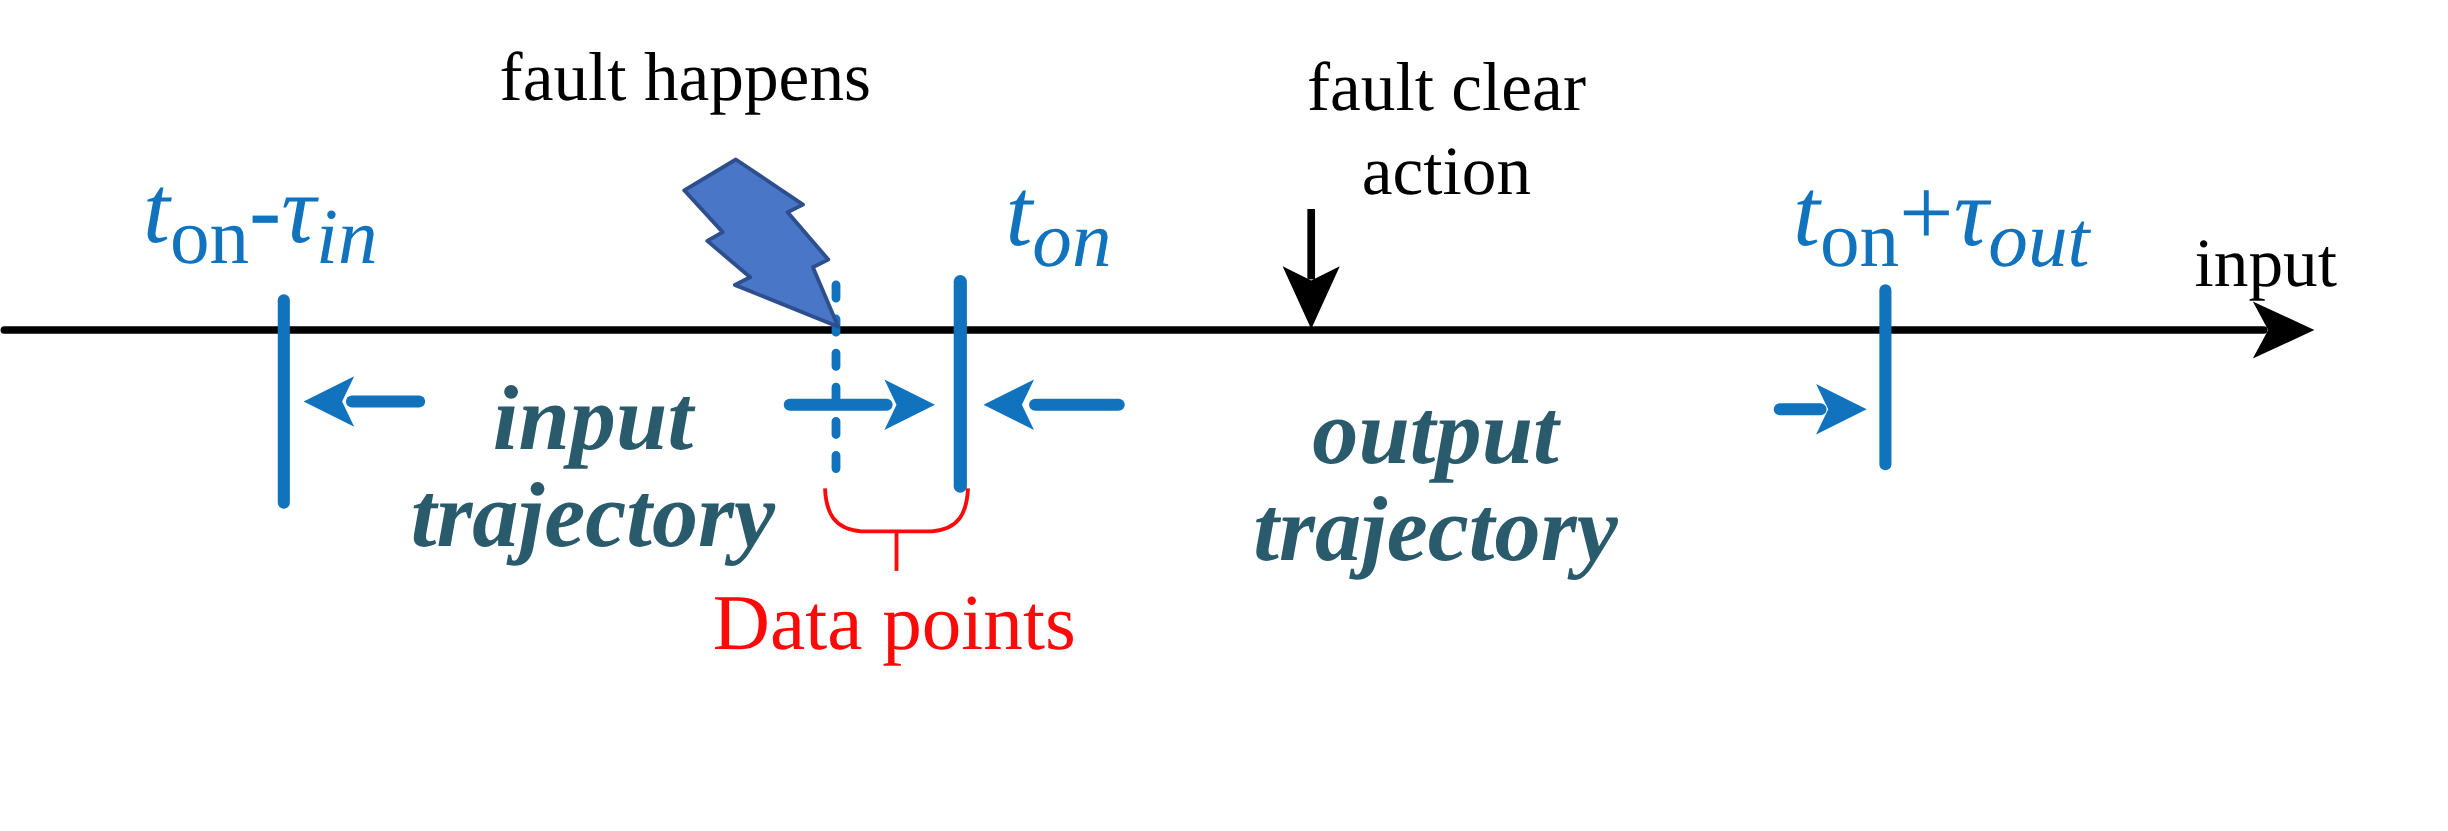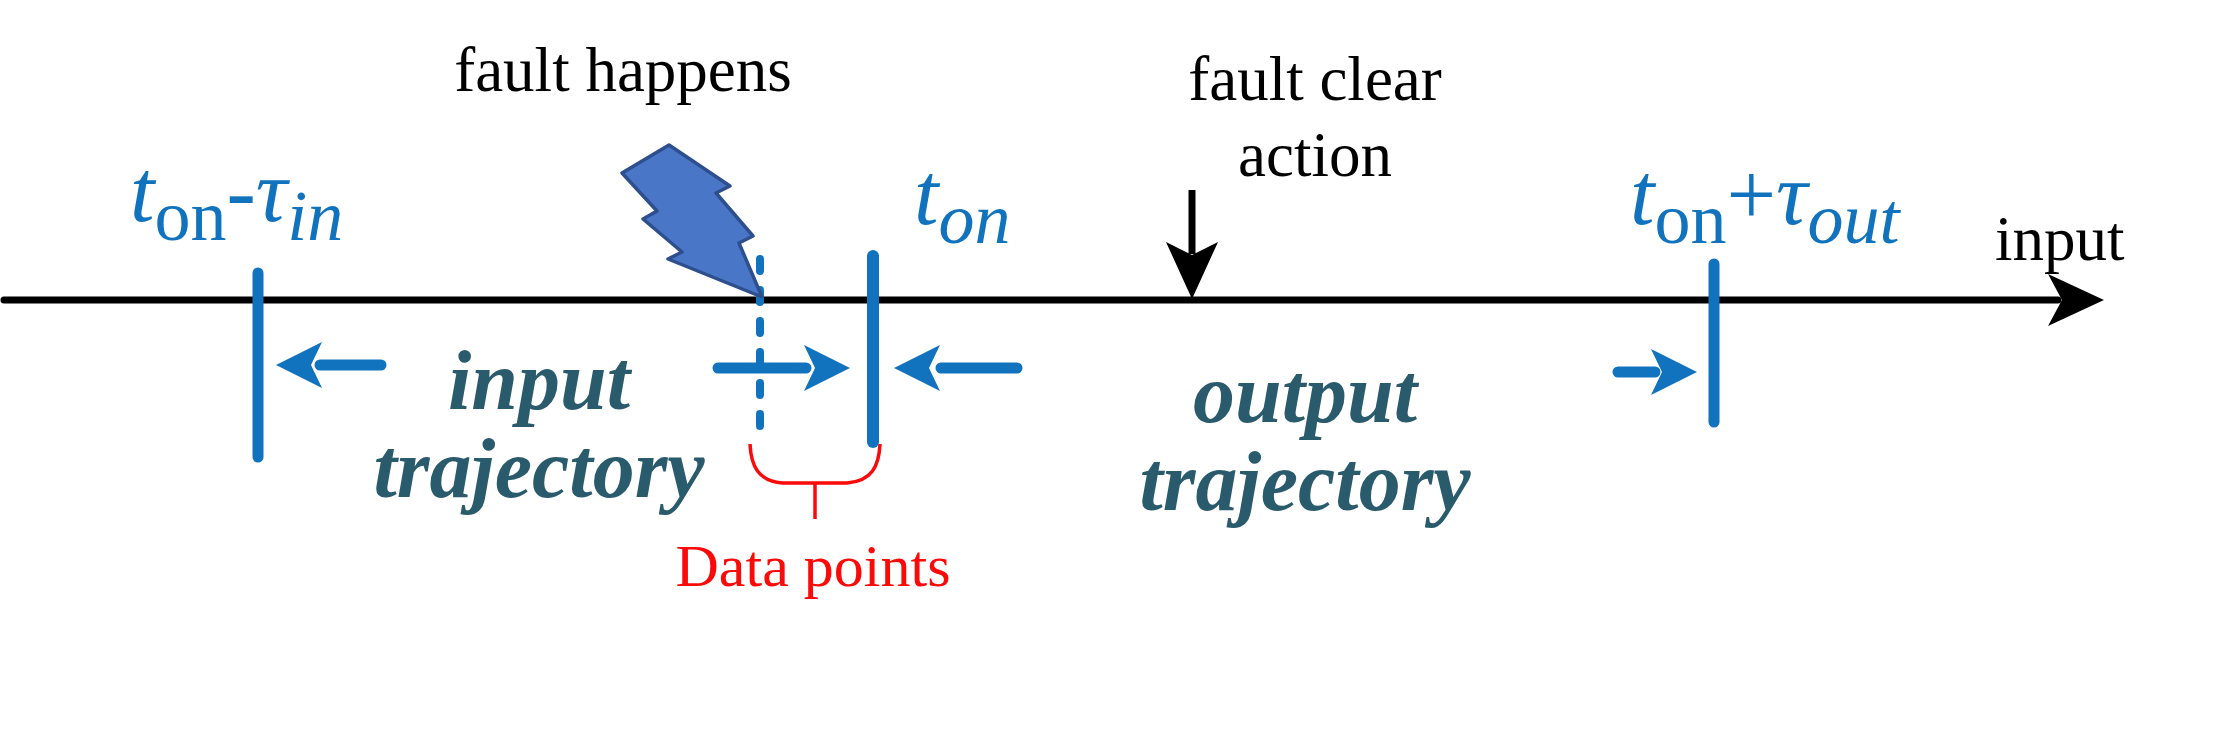--- a/index.html
+++ b/index.html
@@ -18,21 +18,21 @@
     background:var(--c-bg);
     font-family:"Liberation Serif", serif;
     overflow:hidden;
   }
   #shapes{position:absolute;left:0;top:0;width:2225px;height:755px;}
   .lbl{position:absolute;white-space:nowrap;}
   .ctr{transform:translateX(-50%);text-align:center;}
   .black{color:var(--c-axis);font-size:63px;line-height:76px;}
   .single{line-height:97px;}
   .teal{color:var(--c-teal);font-size:84px;font-weight:bold;font-style:italic;line-height:88px;}
-  .red{color:var(--c-red);font-size:60px;line-height:97px;}
+  .red{color:var(--c-red);font-size:72px;line-height:97px;}
   .math{color:var(--c-blue);font-size:88px;line-height:88px;}
   .it{font-style:italic;}
   .msub{font-size:72px;position:relative;top:0.26em;letter-spacing:0;}
   .msub.up{font-style:normal;}
   .msub.it{margin-top:31px;}
   .blue-stroke{stroke:var(--c-blue);}
   .blue-fill{fill:var(--c-blue);}
   .axis-stroke{stroke:var(--c-axis);}
   .axis-fill{fill:var(--c-axis);}
   .red-stroke{stroke:var(--c-red);}

